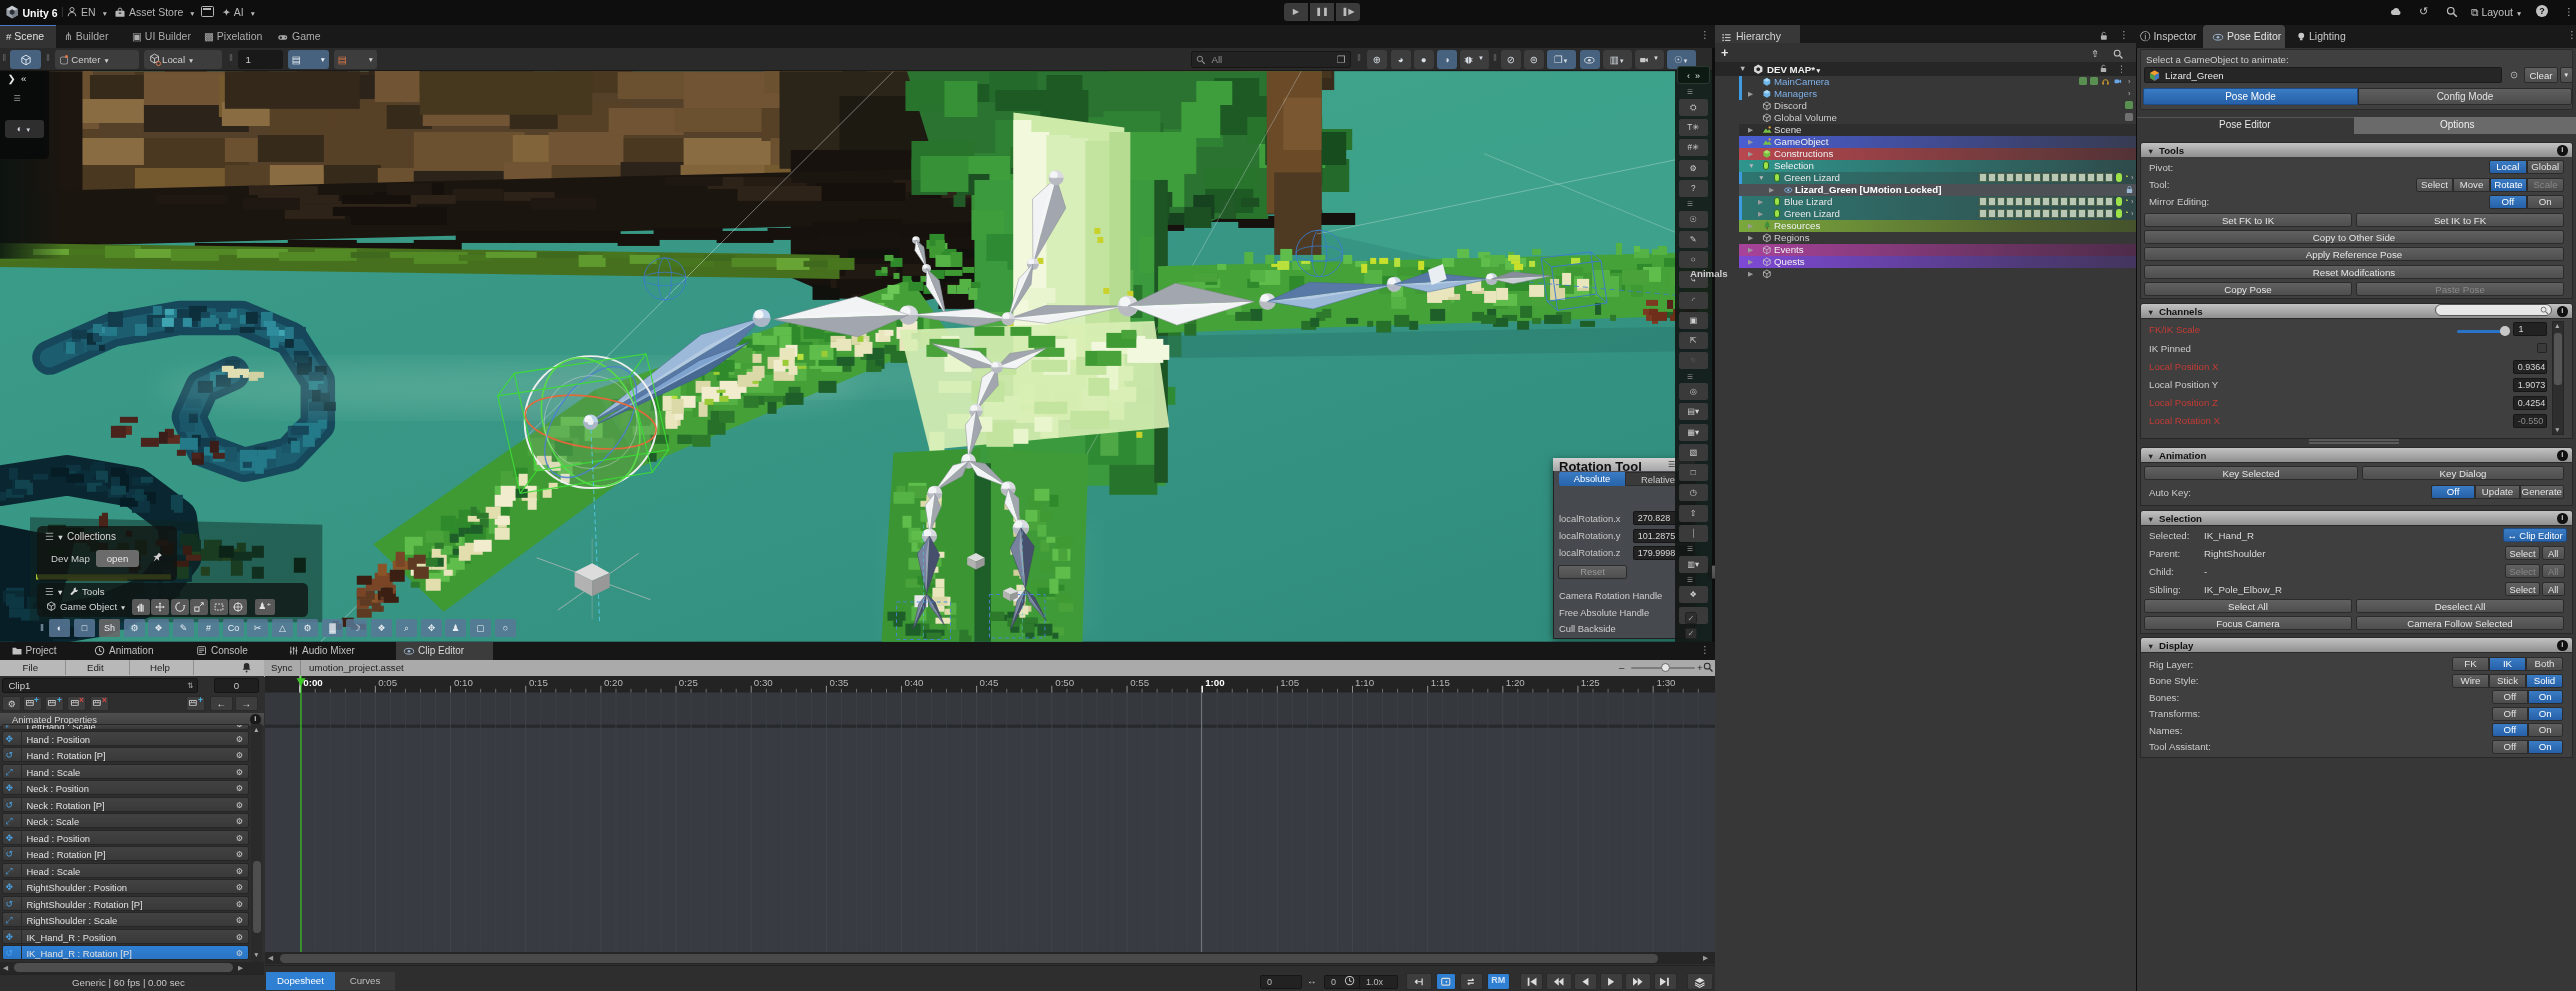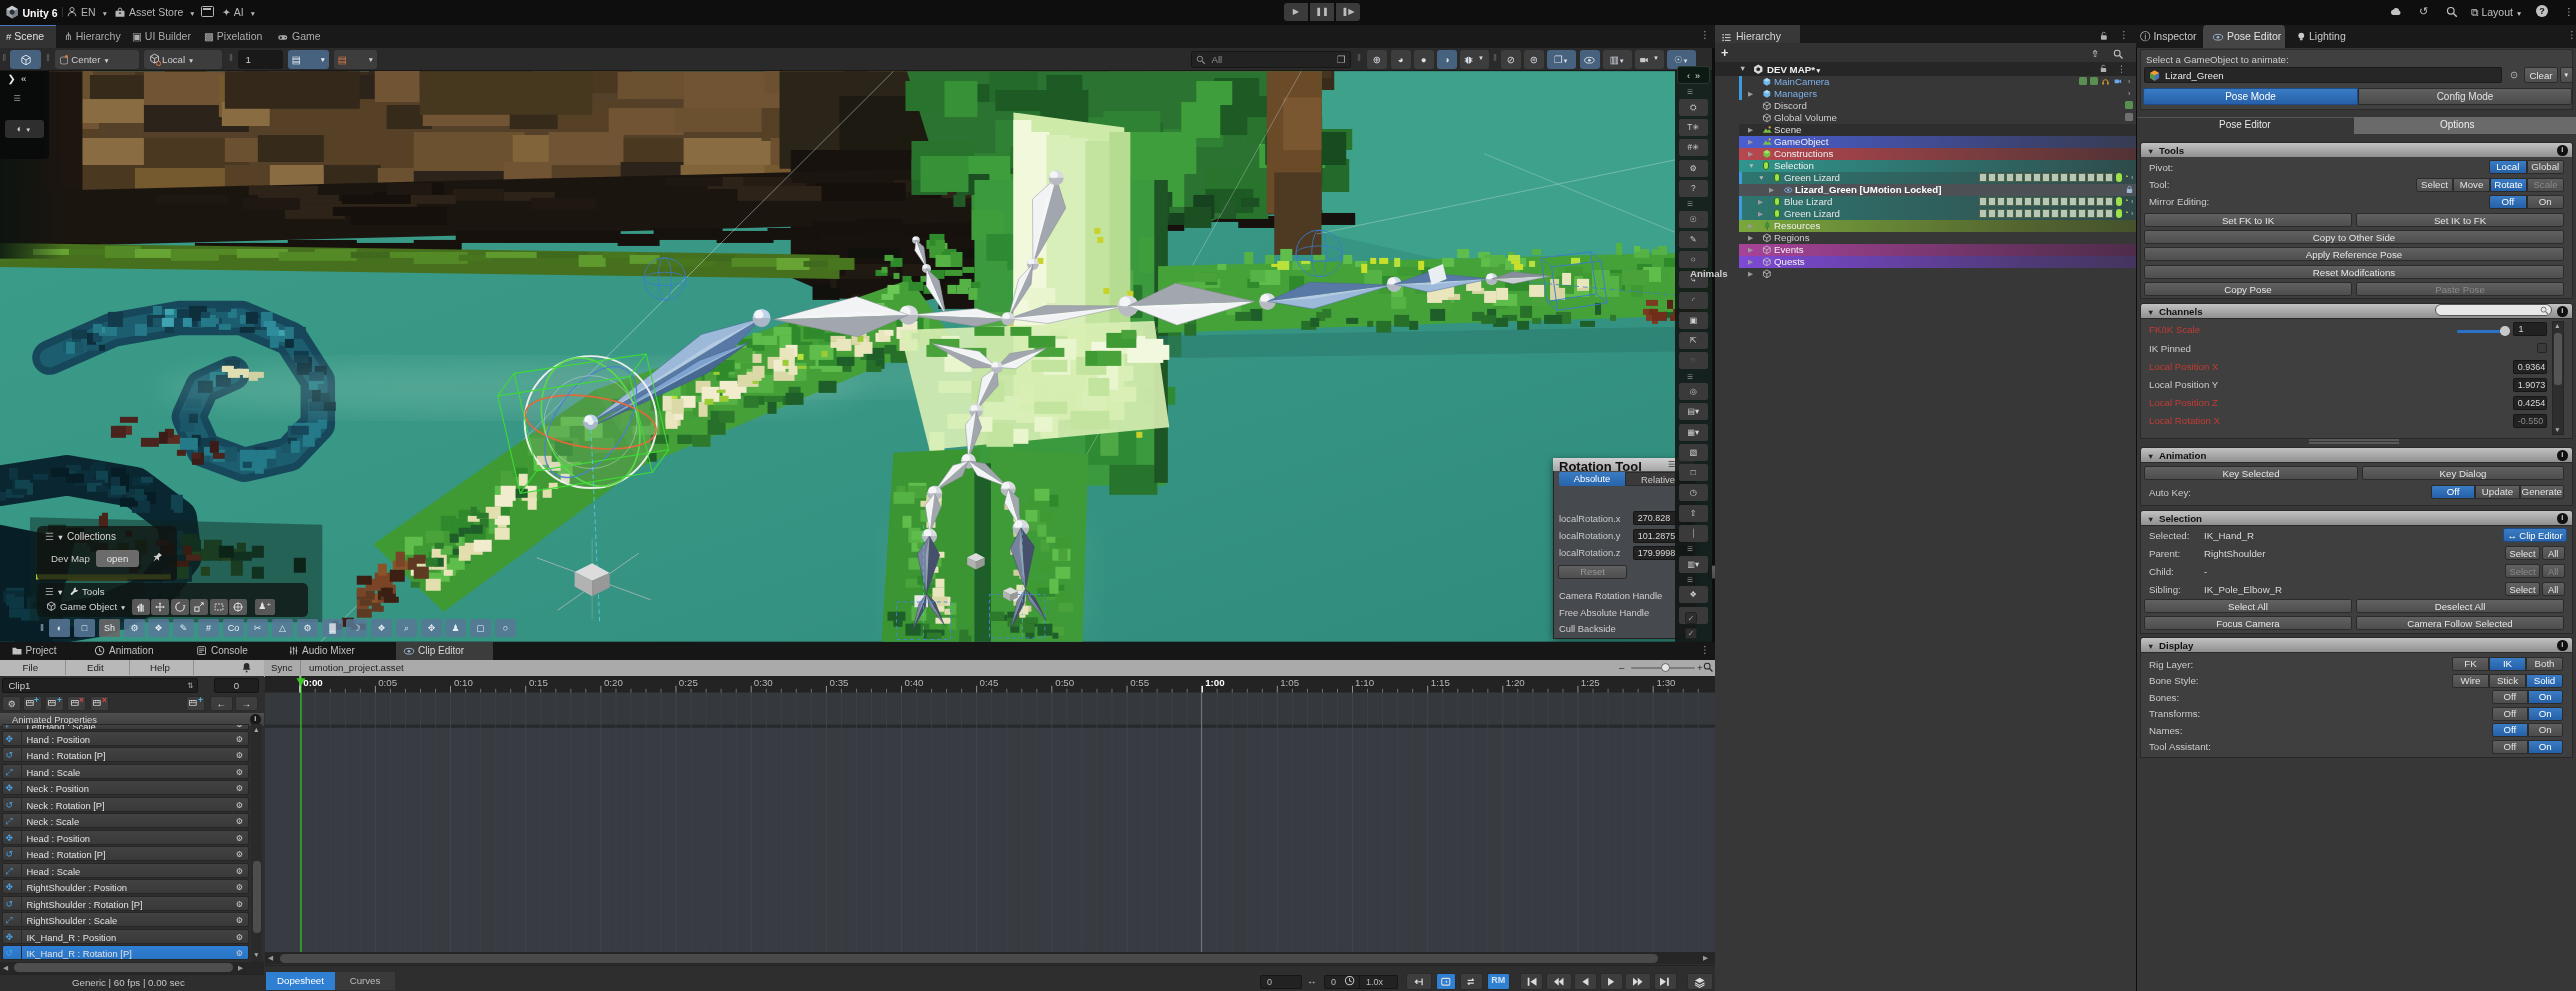--- a/index.html
+++ b/index.html
@@ -51,21 +51,21 @@
 <svg class="ab" style="left:2446px;top:6px" width="12" height="12" viewBox="0 0 20 20">
     <circle cx="8" cy="8" r="5.5" fill="none" stroke="#c2c2c2" stroke-width="2"></circle>
     <line x1="12.5" y1="12.5" x2="18" y2="18" stroke="#c2c2c2" stroke-width="2.4"></line>
   </svg>
 <div class="ab" style="left:2471px;top:6px;color:#c2c2c2;font-size:10.5px">⧉ Layout <span style="font-size:6.7px">▼</span></div>
 <div class="ab" style="left:2536px;top:4.5px;width:12px;height:12px;border-radius:50%;background:#c2c2c2;color:#0d0d0d;font-size:9px;font-weight:bold;text-align:center;line-height:12px">?</div>
 <div class="ab" style="left:2564px;top:6px;color:#c2c2c2;font-size:9.7px">⋮</div>
 <div class="ab" style="left:0;top:25px;width:2576px;height:23px;background:#191919"></div>
 <div class="ab" style="left:0;top:25px;width:56px;height:23px;background:#333;border-top:1.5px solid #4a79c7"></div>
 <div class="ab" style="left:6px;top:30px;color:#e0e0e0;font-size:10.5px"><span style="font-size:9.7px">#</span> Scene</div>
-<div class="ab" style="left:64px;top:30px;color:#ababab;font-size:10.5px">⋔ Hierarchy</div>
+<div class="ab" style="left:64px;top:30px;color:#ababab;font-size:10.5px">⋔ Builder</div>
 <div class="ab" style="left:132px;top:30px;color:#ababab;font-size:10.5px">▣ UI Builder</div>
 <div class="ab" style="left:204px;top:30px;color:#ababab;font-size:10.5px">▩ Pixelation</div>
 <svg class="ab" style="left:276px;top:31.5px" width="13.5" height="11.2" viewBox="0 0 20 20">
     <rect x="2" y="6" width="16" height="8" rx="4" fill="#ababab"></rect>
     <circle cx="14.5" cy="10" r="1.3" fill="#222"></circle>
     <rect x="4.5" y="8.8" width="4" height="2.4" fill="#222"></rect>
     <rect x="5.3" y="8" width="2.4" height="4" fill="#222"></rect>
   </svg>
 <div class="ab" style="left:292px;top:30px;color:#ababab;font-size:10.5px">Game</div>
 <div class="ab" style="left:1700px;top:29px;color:#b0b0b0;font-size:9.7px">⋮</div>

